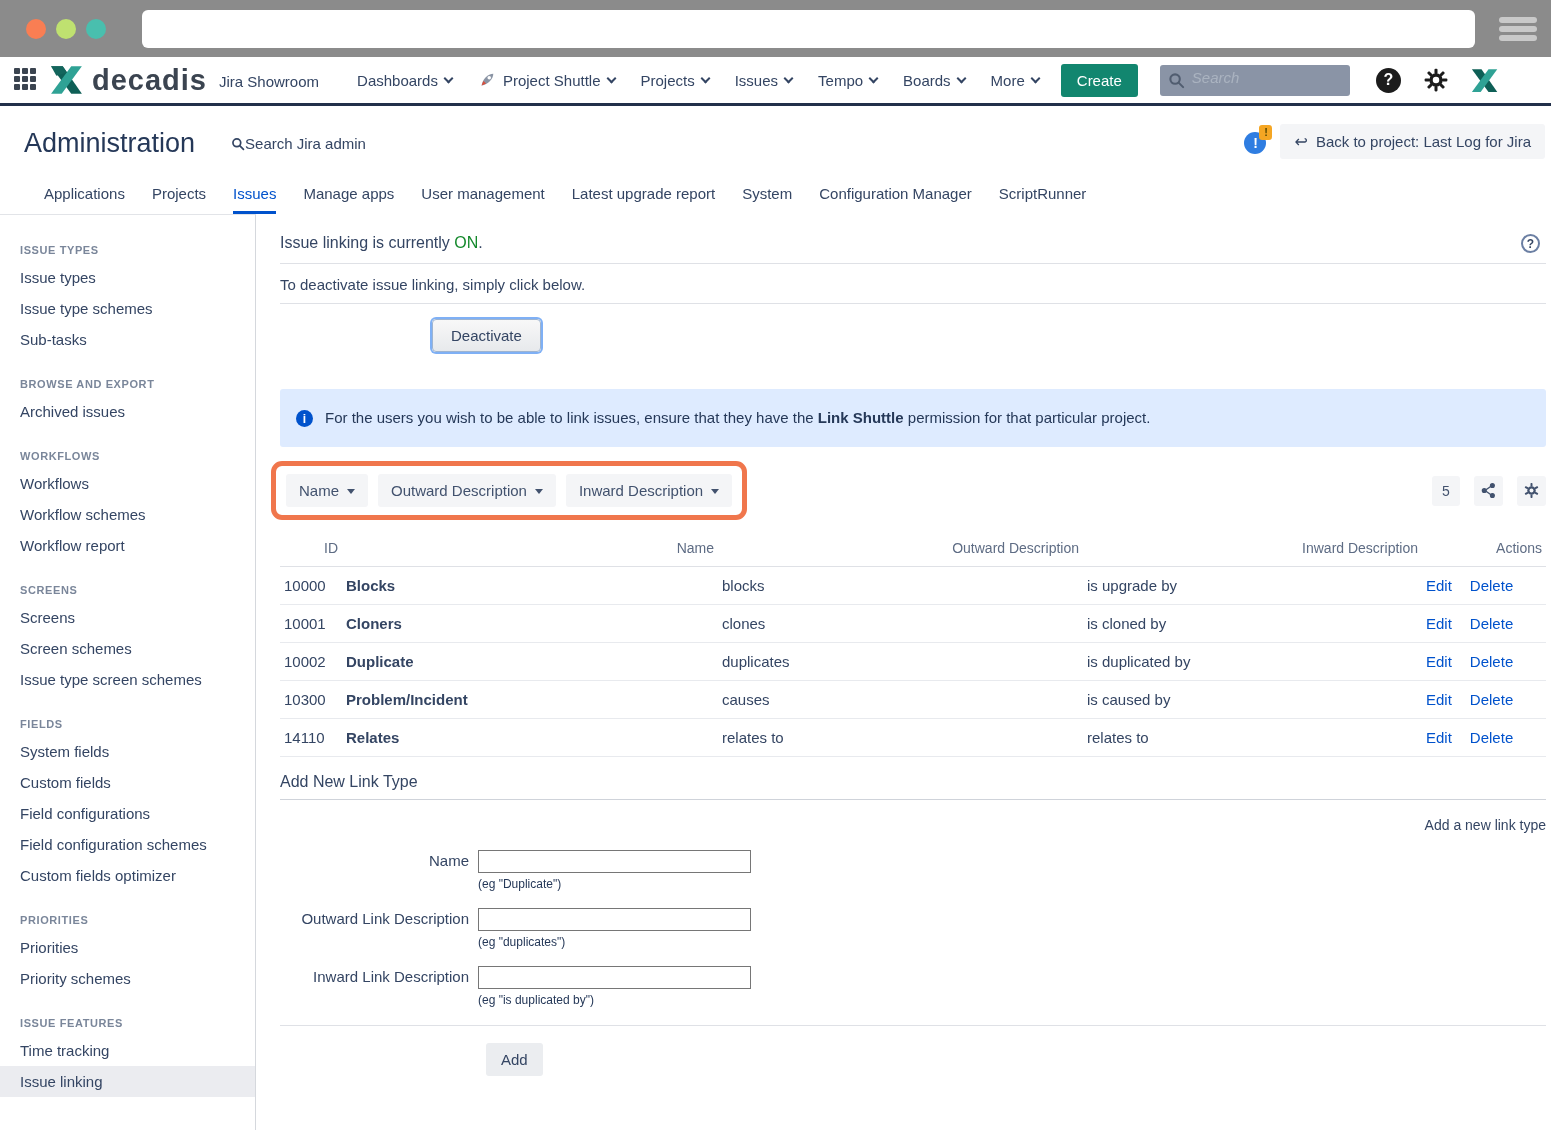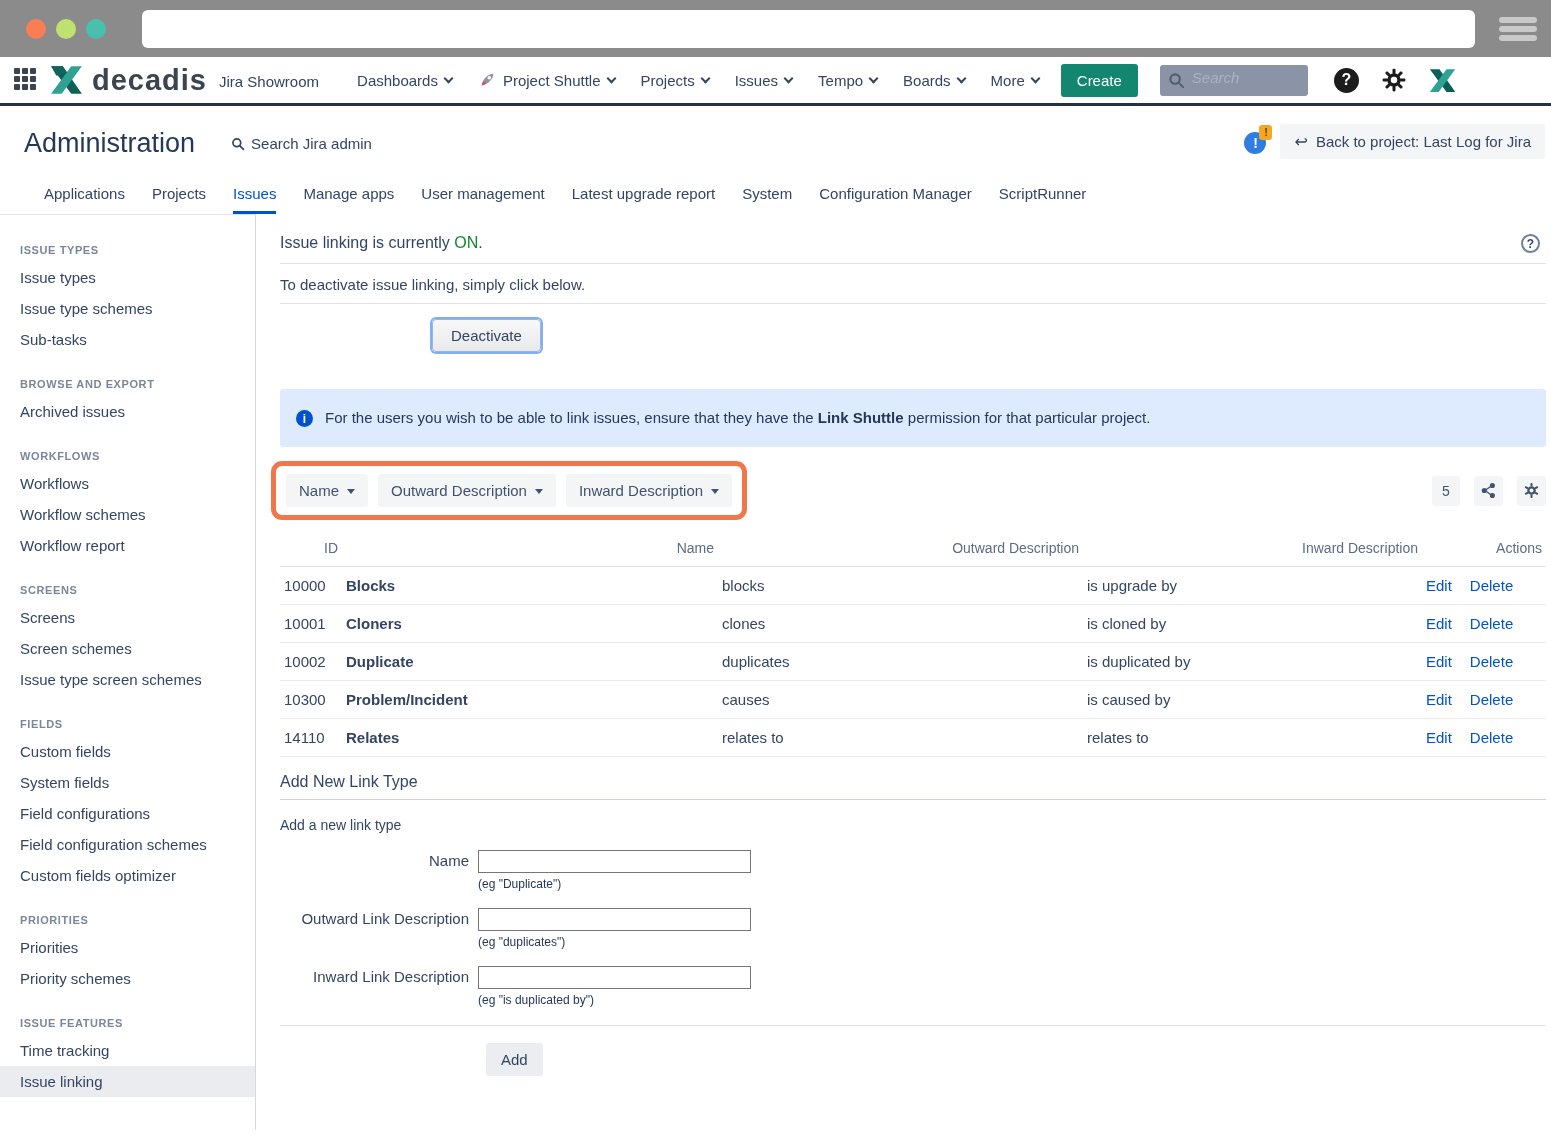--- a/index.html
+++ b/index.html
@@ -20,31 +20,31 @@
   .gridicon { width:24px; height:24px; display:grid; grid-template-columns:repeat(3,6px); grid-template-rows:repeat(3,6px); gap:2px; margin:0 12px 0 4px; cursor:pointer; }
   .gridicon i { background:#3b4450; border-radius:1px; }
   .brand { display:flex; align-items:center; gap:8px; margin-right:10px; cursor:pointer; }
   .brand-word { font-size:29px; font-weight:700; color:#3b4450; letter-spacing:1px; }
   .workspace-name { font-size:15px; color:#344563; margin:2px 18px 0 2px; }
   .nav-items { display:flex; align-items:center; gap:26px; margin-left:20px; }
   .nav-item { display:flex; align-items:center; gap:7px; font-size:15px; color:#344563; cursor:pointer; white-space:nowrap; }
   .chev { width:7px; height:7px; border-right:2px solid #344563; border-bottom:2px solid #344563; transform:rotate(45deg); margin-top:-4px; }
   .btn-create { background:#12866f; color:#fff; border:none; border-radius:3px; font-size:15px; padding:8px 16px; margin-left:22px; cursor:pointer; font-family:inherit; }
   .nav-search { position:relative; margin-left:22px; }
-  .nav-search input { width:148px; height:31px; background:#8a94a6; border:none; border-radius:3px; padding:0 8px 6px 32px; font-size:15px; color:#eef1f5; outline:none; font-family:inherit;font-style:italic; }
+  .nav-search input { width:190px; height:31px; background:#8a94a6; border:none; border-radius:3px; padding:0 8px 6px 32px; font-size:15px; color:#eef1f5; outline:none; font-family:inherit;font-style:italic; }
   .nav-search input::placeholder { color:#aab3c0; }
   .nav-search svg { position:absolute; left:8px; top:7px; }
   .nav-right { display:flex; align-items:center; gap:22px; margin-left:26px; margin-right:6px; }
   .help-circ { width:25px; height:25px; border-radius:50%; background:#1c1c1c; color:#fff; font-size:16px; font-weight:700; display:flex; align-items:center; justify-content:center; cursor:pointer; }
 
   
   .admin-head { padding:22px 24px 0 24px; position:relative; }
   .admin-row { display:flex; align-items:center; }
   .admin-title { font-size:27px; font-weight:400; color:#253858; }
-  .admin-search { display:flex; align-items:center; gap:6px; margin-left:36px; font-size:15px; color:#344563; cursor:pointer; }
+  .admin-search { display:flex; align-items:center; gap:0; margin-left:36px; font-size:15px; color:#344563; cursor:pointer; }
   .head-right { position:absolute; right:6px; top:18px; display:flex; align-items:center; gap:12px; }
   .notif { position:relative; width:24px; height:24px; cursor:pointer; }
   .notif-circle { width:22px; height:22px; border-radius:50%; background:#2f7de1; color:#fff; font-size:14px; font-weight:700; display:flex; align-items:center; justify-content:center; position:absolute; left:0; bottom:0; }
   .notif-badge { position:absolute; right:-4px; top:-5px; background:#f5a623; color:#5c4a00; width:13px; height:15px; border-radius:3px; font-size:11px; font-weight:700; display:flex; align-items:center; justify-content:center; }
   .btn-back { background:#f4f5f7; border:none; border-radius:3px; padding:9px 14px; font-size:15px; color:#344563; cursor:pointer; display:flex; align-items:center; gap:8px; font-family:inherit; }
   .back-arrow { font-size:16px; line-height:1; }
 
   
   .tabs { display:flex; gap:27px; padding:26px 0 0 20px; }
   .tab { font-size:15px; color:#344563; padding-bottom:9px; cursor:pointer; border-bottom:3px solid transparent; white-space:nowrap; }
@@ -80,21 +80,21 @@
 
   table.links { width:100%; border-collapse:collapse; margin-top:14px; }
   table.links th { text-align:right; font-weight:400; font-size:14px; color:#5e6c84; padding:6px 4px 10px 4px; border-bottom:1px solid #dfe1e6; }
   table.links td { font-size:15px; color:#344563; padding:10px 4px; border-bottom:1px solid #e8eaee; }
   td.cell-name { font-weight:700; color:#172b4d; }
   .col-id { width:62px; } .col-name { width:376px; } .col-out { width:365px; } .col-in { width:339px; }
   a.act-link { color:#0052cc; text-decoration:none; cursor:pointer; font-size:15px; }
   .act-gap { display:inline-block; width:18px; }
 
   .add-section-title { font-size:16px; color:#344563; margin-top:16px; padding-bottom:8px; border-bottom:1px solid #cfd3da; }
-  .add-legend { font-size:14px; color:#344563; margin-top:17px; }
+  .add-legend { font-size:14px; color:#344563; margin-top:17px;text-align:right; }
   .form-row { display:flex; margin-top:17px; }
   .form-label { width:198px; text-align:right; padding-right:9px; font-size:15px; color:#344563; margin-top:2px; }
   .form-field input { width:273px; height:23px; border:1px solid #767676; background:#fff; font-size:13px; padding:0 4px; outline:none; font-family:inherit; }
   .form-hint { font-size:12px; color:#253858; margin-top:4px; }
   .form-sep { border:none; border-top:1px solid #dfe1e6; margin:18px 0 0 0; }
   .btn-add { margin:17px 0 0 206px; background:#ebedf0; border:none; border-radius:3px; padding:8px 15px; font-size:15px; color:#344563; cursor:pointer; font-family:inherit; }
 
   svg { display:block; }
 </style>
 </head>
@@ -261,22 +261,22 @@
       <div class="side-item">Workflows</div>
       <div class="side-item">Workflow schemes</div>
       <div class="side-item">Workflow report</div>
 
       <div class="side-title">SCREENS</div>
       <div class="side-item">Screens</div>
       <div class="side-item">Screen schemes</div>
       <div class="side-item">Issue type screen schemes</div>
 
       <div class="side-title">FIELDS</div>
+      <div class="side-item">System fields</div>
       <div class="side-item">Custom fields</div>
-      <div class="side-item">System fields</div>
       <div class="side-item">Field configurations</div>
       <div class="side-item">Field configuration schemes</div>
       <div class="side-item">Custom fields optimizer</div>
 
       <div class="side-title">PRIORITIES</div>
       <div class="side-item">Priorities</div>
       <div class="side-item">Priority schemes</div>
 
       <div class="side-title">ISSUE FEATURES</div>
       <div class="side-item">Time tracking</div>

